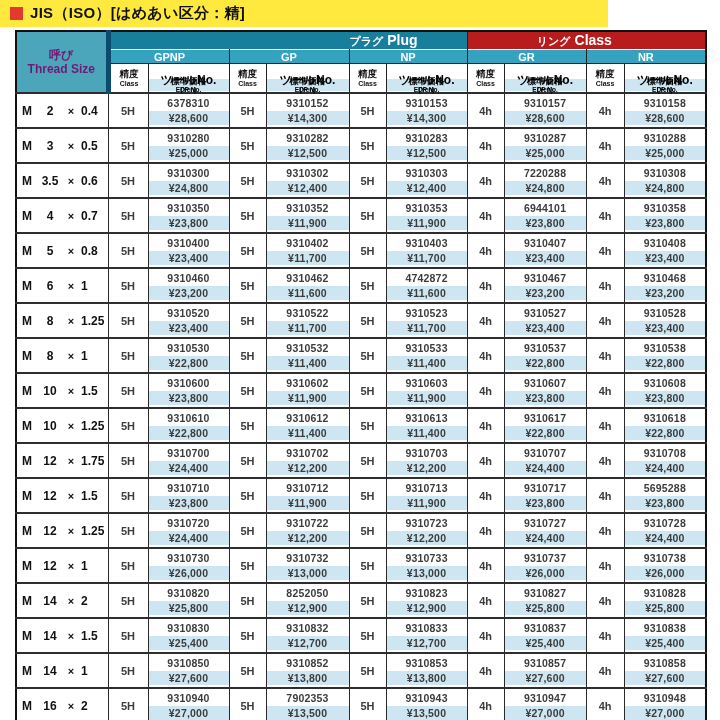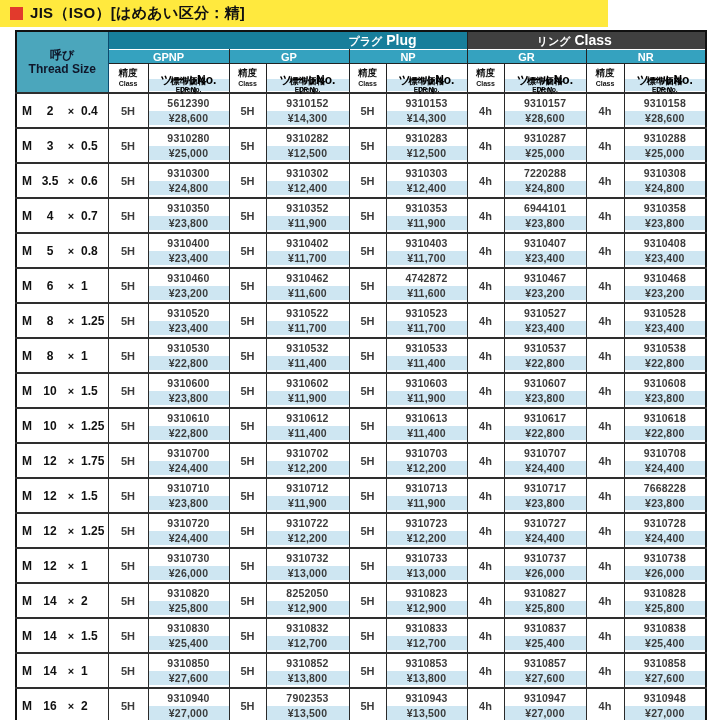--- a/index.html
+++ b/index.html
@@ -23,40 +23,40 @@
   table{
     border-collapse:collapse;table-layout:fixed;
     width:690px;height:688px;border:2px solid #111;background:#fff;
   }
   th,td{padding:0;}
   thead tr.bandA{height:14px;}
   thead tr.bandB{height:14px;}
   thead tr.sub{height:28px;}
   
   .th-thread{
-    color:#0f172a;border-right:1px solid #0c4a6e;vertical-align:middle;text-align:center;
+    color:#701a75;border-right:5px solid #0c4a6e;vertical-align:middle;text-align:center;
   }
   .thr-jp{font-size:12px;font-weight:bold;line-height:1.2;}
   .thr-en{font-size:12px;font-weight:bold;line-height:1.2;}
   
   .band{color:#fff;font-size:11px;font-weight:bold;text-align:center;vertical-align:middle;}
   .band .band-inner{display:inline-flex;align-items:baseline;gap:4px;}
   .band .en{font-size:14px;}
   .band-plug{border-right:1px solid #222;}
   .band-plug .band-inner{transform:translateX(95px);}
   .band-ring .band-inner{transform:translateX(-12px);}
   
   .gtype{
     color:#fff;font-size:11px;font-weight:bold;text-align:center;vertical-align:middle;
     border:1px solid #222;border-top:1px solid #fff;
   }
   
   tr.sub th{background:#fff;border:1px solid #222;vertical-align:middle;}
   .clsh{text-align:center;color:#111;}
-  .clsh .jp{font-size:9.5px;font-weight:bold;line-height:1.15;font-family:Liberation Mono, monospace;}
+  .clsh .jp{font-size:9.5px;font-weight:bold;line-height:1.15;}
   .clsh .en{font-size:7px;font-weight:bold;line-height:1.1;}
   .toolh{vertical-align:top;}
   .toolh .tno{height:14px;display:flex;flex-direction:column;align-items:center;justify-content:center;}
   .toolh .tno .jp{font-size:12px;font-weight:bold;line-height:1;margin-top:26px;}
   .toolh .tno .en{font-size:6.5px;font-weight:bold;line-height:1;margin-top:1px;}
   .toolh .tpr{height:12px;margin:1px 0 1px 0;display:flex;flex-direction:column;align-items:center;justify-content:center;}
   .toolh .tpr .jp{font-size:9px;font-weight:bold;line-height:1;}
   .toolh .tpr .en{font-size:6.5px;font-weight:bold;line-height:1;margin-top:1px;}
   
   tbody td{border:1px solid #2a2a2a;border-top:2px solid #2e2e2e;background:#fff;vertical-align:middle;}
@@ -105,21 +105,21 @@
         <th class="th-thread" rowspan="3" style="background: rgb(75, 166, 188);">
           <div class="thr-jp">呼び</div>
           <div class="thr-en">Thread Size</div>
         </th>
         <th class="band band-plug" colspan="6" style="background: rgb(23, 126, 155);">
           <span class="band-inner">
             <span>プラグ</span>
             <span class="en">Plug</span>
           </span>
         </th>
-        <th class="band band-ring" colspan="4" style="background: #404040; margin-left: 12px;">
+        <th class="band band-ring" colspan="4" style="background: #b91c1c; margin-left: 12px;">
           <span class="band-inner">
             <span>リング</span>
             <span class="en">Class</span>
           </span>
         </th>
       </tr>
       <tr class="bandB">
         <th class="gtype" colspan="2" style="background: rgb(53, 162, 191);">GPNP</th>
         <th class="gtype" colspan="2" style="background: rgb(53, 162, 191);">GP</th>
         <th class="gtype" colspan="2" style="background: rgb(53, 162, 191);">NP</th>
@@ -204,21 +204,21 @@
           <td class="thread">
             <div class="trow">
               <span class="m">M</span>
               <span class="sz">2</span>
               <span class="mul">×</span>
               <span class="pt">0.4</span>
             </div>
           </td>
           <td class="cls">5H</td>
           <td class="toolcell">
-            <div class="no">5612390</div>
+            <div class="no">6378310</div>
             <div class="price" style="background:#CEE6F2">¥28,600</div>
           </td>
           <td class="cls">5H</td>
           <td class="toolcell">
             <div class="no">9310152</div>
             <div class="price" style="background:#CEE6F2">¥14,300</div>
           </td>
           <td class="cls">5H</td>
           <td class="toolcell">
             <div class="no">9310153</div>
@@ -609,21 +609,21 @@
             <div class="no">9310713</div>
             <div class="price" style="background:#CEE6F2">¥11,900</div>
           </td>
           <td class="cls">4h</td>
           <td class="toolcell">
             <div class="no">9310717</div>
             <div class="price" style="background:#CEE6F2">¥23,800</div>
           </td>
           <td class="cls">4h</td>
           <td class="toolcell">
-            <div class="no">7668228</div>
+            <div class="no">5695288</div>
             <div class="price" style="background:#CEE6F2">¥23,800</div>
           </td>
         </tr>
         <tr>
           <td class="thread">
             <div class="trow">
               <span class="m">M</span>
               <span class="sz">12</span>
               <span class="mul">×</span>
               <span class="pt">1.25</span>

